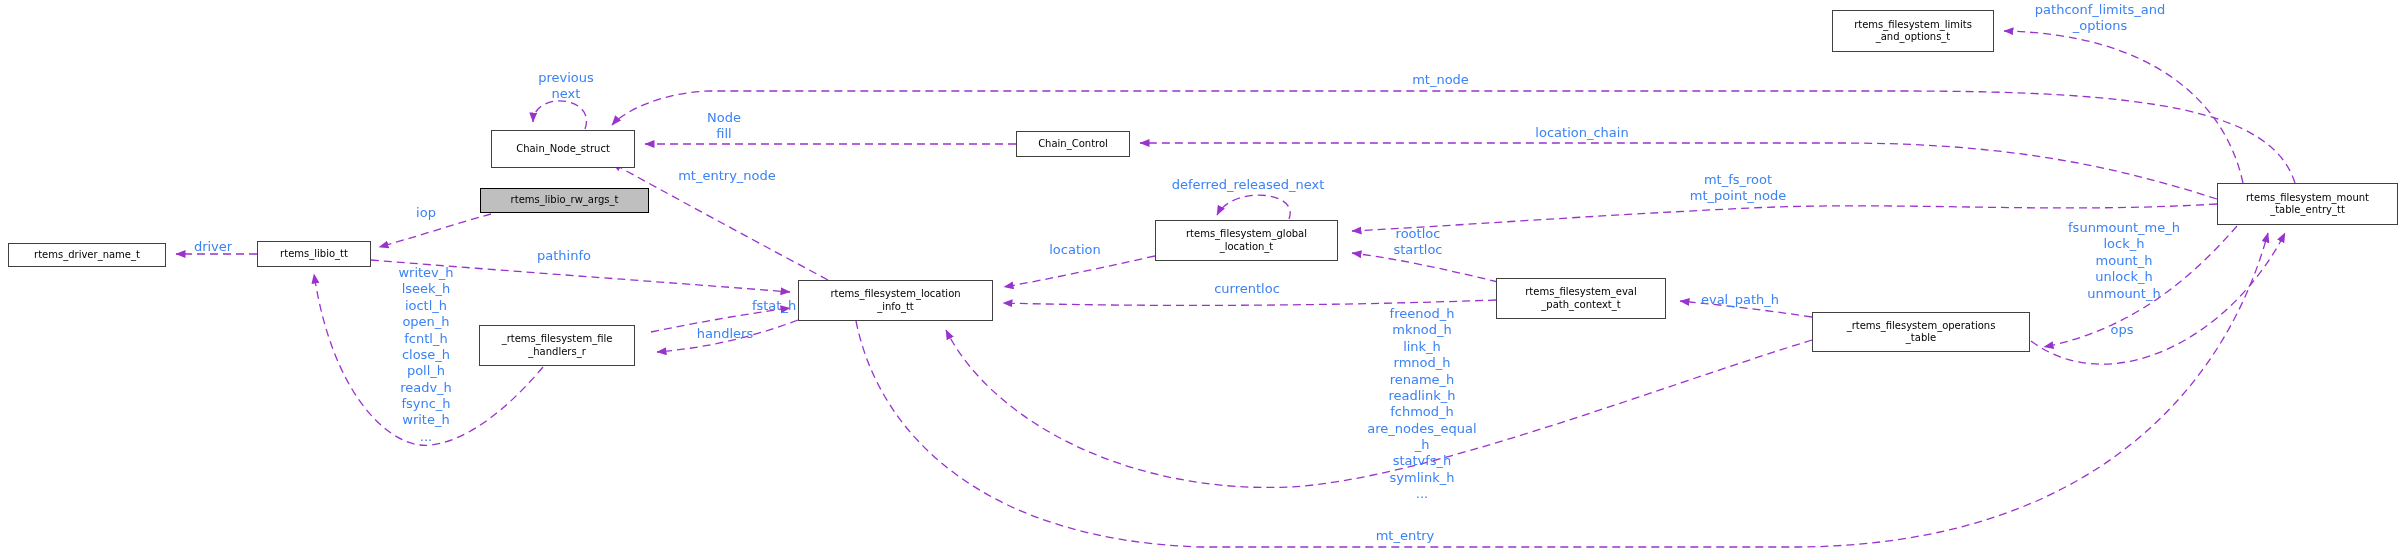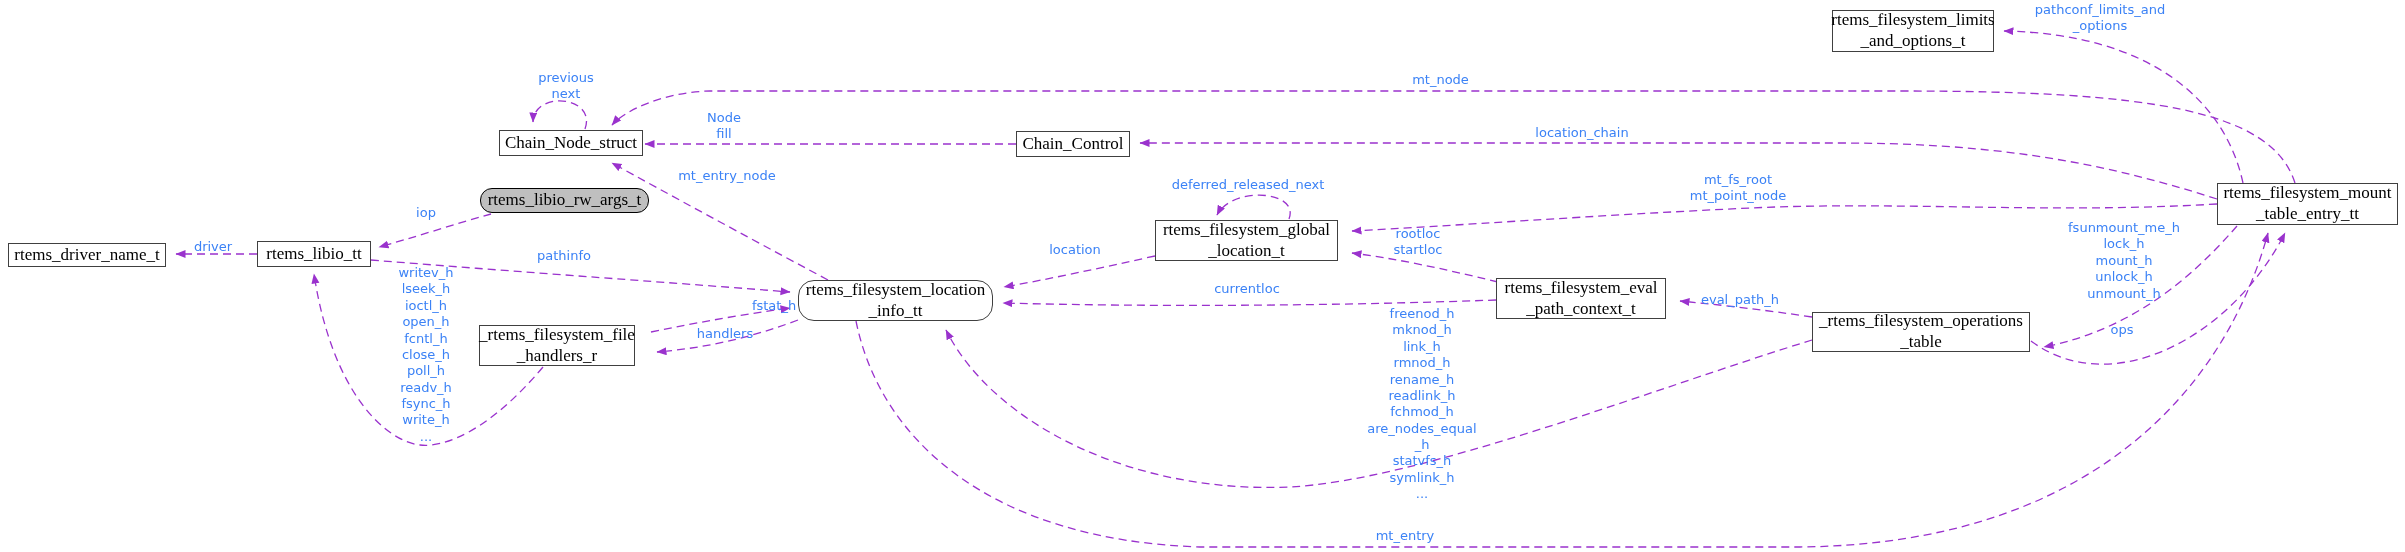--- a/index.html
+++ b/index.html
@@ -8,23 +8,22 @@
     width:2405px;height:552px;
     background:#ffffff;
     font-family:"DejaVu Sans","Liberation Sans",sans-serif;
     overflow:hidden;
   }
   #edges{position:absolute;left:0;top:0;width:2405px;height:552px;pointer-events:none;}
   .node{
     position:absolute;box-sizing:border-box;
     display:flex;align-items:center;justify-content:center;
     text-align:center;background:#ffffff;border:1.4px solid #404040;
-    font-size:17px;line-height:1.22;color:#000;white-space:pre-line;
+    font-size:10px;line-height:1.22;color:#000;white-space:pre-line;
     cursor:pointer;
-    font-family:Liberation Serif, serif;
   }
   .node.gray{background:#bfbfbf;border:1.7px solid #000;}
   .elabel{
     position:absolute;transform:translateX(-50%);
     text-align:center;font-size:13px;line-height:1.26;color:#3b82f6;
     white-space:pre-line;
   }
 </style>
 </head>
 <body>
@@ -58,26 +57,26 @@
       <path d="M1812,340 C1650,390 1420,480 1290,487 C1130,494 992,422 946,330" marker-end="url(#arrow)"></path>
       <path d="M2031,341 C2110,400 2230,340 2285,233" marker-end="url(#arrow)"></path>
       <path d="M2237,226 C2190,280 2130,330 2044,347" marker-end="url(#arrow)"></path>
       <path d="M856,321 C880,440 990,540 1200,547 L1800,547 C2090,544 2225,390 2268,233" marker-end="url(#arrow)"></path>
       <path d="M2243,183 C2225,100 2150,34 2004,31" marker-end="url(#arrow)"></path>
     </g>
   </svg>
 
   <div class="node" style="left:8px;top:243px;width:158px;height:24px;">rtems_driver_name_t</div>
   <div class="node" style="left:257px;top:241px;width:114px;height:26px;">rtems_libio_tt</div>
-  <div class="node gray" style="left:480px;top:188px;width:169px;height:25px;border-radius:12px;">rtems_libio_rw_args_t</div>
-  <div class="node" style="left:491px;top:130px;width:144px;height:26px;margin-left:8px;">Chain_Node_struct</div>
+  <div class="node gray" style="left:480px;top:188px;width:169px;height:25px;">rtems_libio_rw_args_t</div>
+  <div class="node" style="left:491px;top:130px;width:144px;height:38px;">Chain_Node_struct</div>
   <div class="node" style="left:1016px;top:131px;width:114px;height:26px;">Chain_Control</div>
   <div class="node" style="left:479px;top:325px;width:156px;height:41px;">_rtems_filesystem_file
 _handlers_r</div>
-  <div class="node" style="left:798px;top:280px;width:195px;height:41px;border-radius:16px;">rtems_filesystem_location
+  <div class="node" style="left:798px;top:280px;width:195px;height:41px;">rtems_filesystem_location
 _info_tt</div>
   <div class="node" style="left:1155px;top:220px;width:183px;height:41px;">rtems_filesystem_global
 _location_t</div>
   <div class="node" style="left:1812px;top:312px;width:218px;height:40px;">_rtems_filesystem_operations
 _table</div>
   <div class="node" style="left:1496px;top:278px;width:170px;height:41px;">rtems_filesystem_eval
 _path_context_t</div>
   <div class="node" style="left:1832px;top:10px;width:162px;height:42px;">rtems_filesystem_limits
 _and_options_t</div>
   <div class="node" style="left:2217px;top:183px;width:181px;height:42px;">rtems_filesystem_mount

